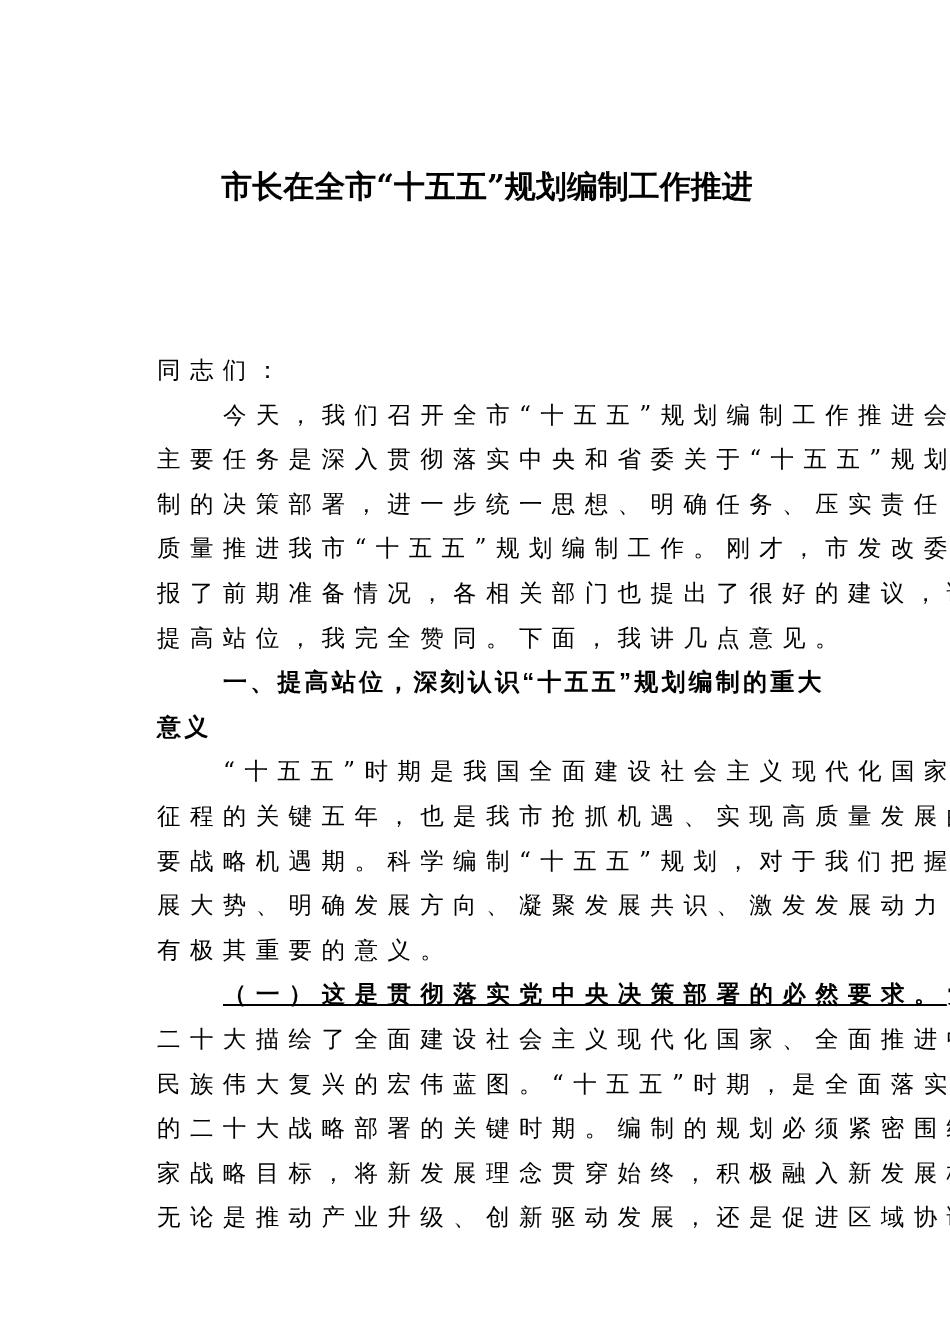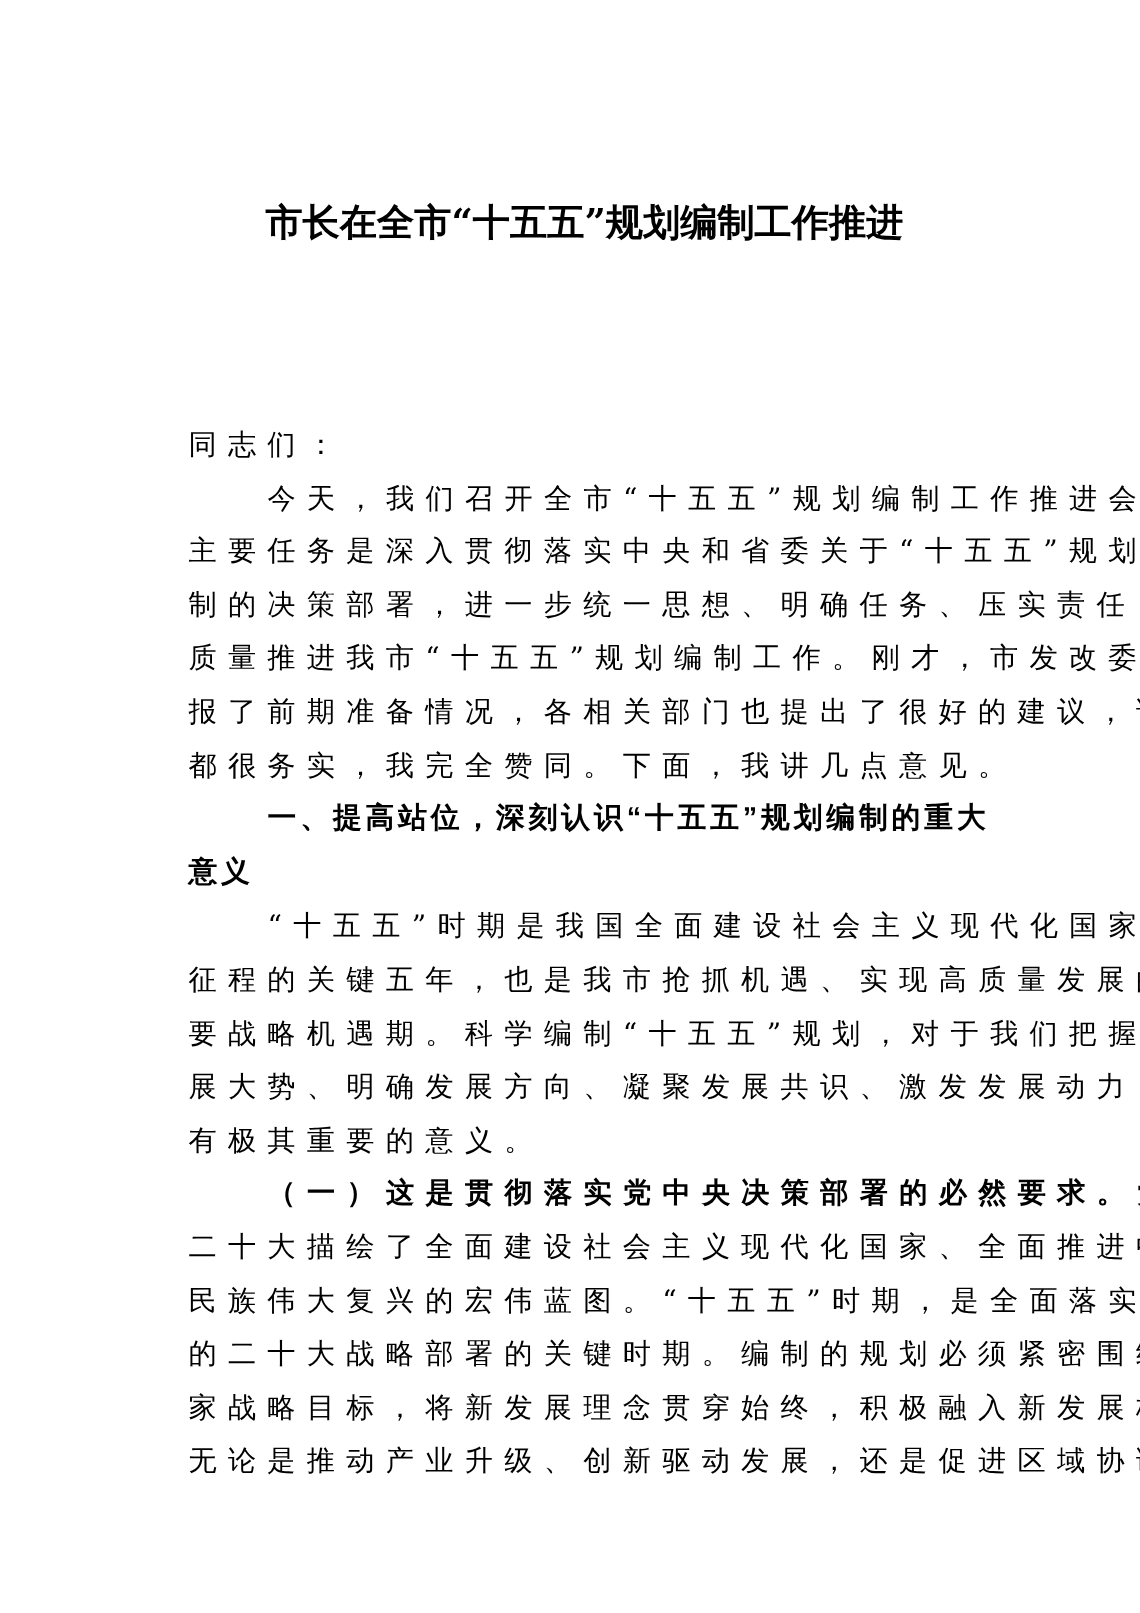--- a/index.html
+++ b/index.html
@@ -53,40 +53,41 @@
     }
     .indent { padding-left: 66px; }
     .heading {
       font-family: Liberation Sans, sans-serif;
       font-weight: bold;
       letter-spacing: 3.2px;
       font-size: 24px;
     }
     .subhead {
       font-weight: bold;
+      text-decoration: underline;
     }
   </style>
 </head>
 <body>
 
 <div class="page">
 
   <div class="title">
     <span class="line">市长在全市“十五五”规划编制工作推进</span>
   </div>
 
   <div class="body-text">
     <span class="ln">同志们：</span>
 
     <span class="ln indent">今天，我们召开全市“十五五”规划编制工作推进会，</span>
     <span class="ln">主要任务是深入贯彻落实中央和省委关于“十五五”规划编</span>
     <span class="ln">制的决策部署，进一步统一思想、明确任务、压实责任，高</span>
     <span class="ln">质量推进我市“十五五”规划编制工作。刚才，市发改委汇</span>
     <span class="ln">报了前期准备情况，各相关部门也提出了很好的建议，讲得</span>
-    <span class="ln">都很务实，我完全赞同。下面，我讲几点意见。</span>
+    <span class="ln">提高站位，我完全赞同。下面，我讲几点意见。</span>
 
     <span class="ln indent heading">一、提高站位，深刻认识“十五五”规划编制的重大</span>
     <span class="ln heading">意义</span>
 
     <span class="ln indent">“十五五”时期是我国全面建设社会主义现代化国家新</span>
     <span class="ln">征程的关键五年，也是我市抢抓机遇、实现高质量发展的重</span>
     <span class="ln">要战略机遇期。科学编制“十五五”规划，对于我们把握发</span>
     <span class="ln">展大势、明确发展方向、凝聚发展共识、激发发展动力，具</span>
     <span class="ln">有极其重要的意义。</span>
 

